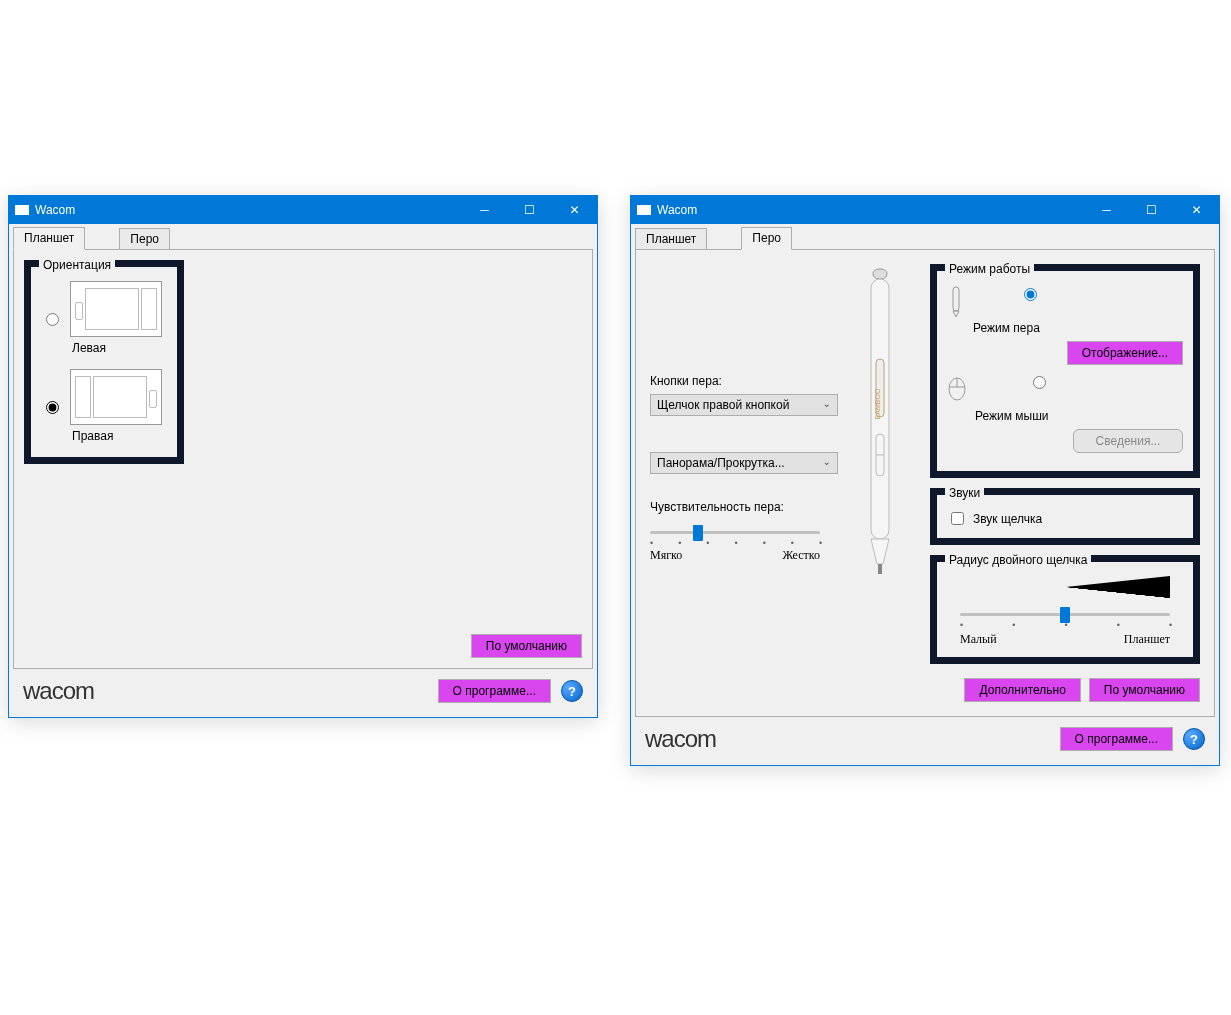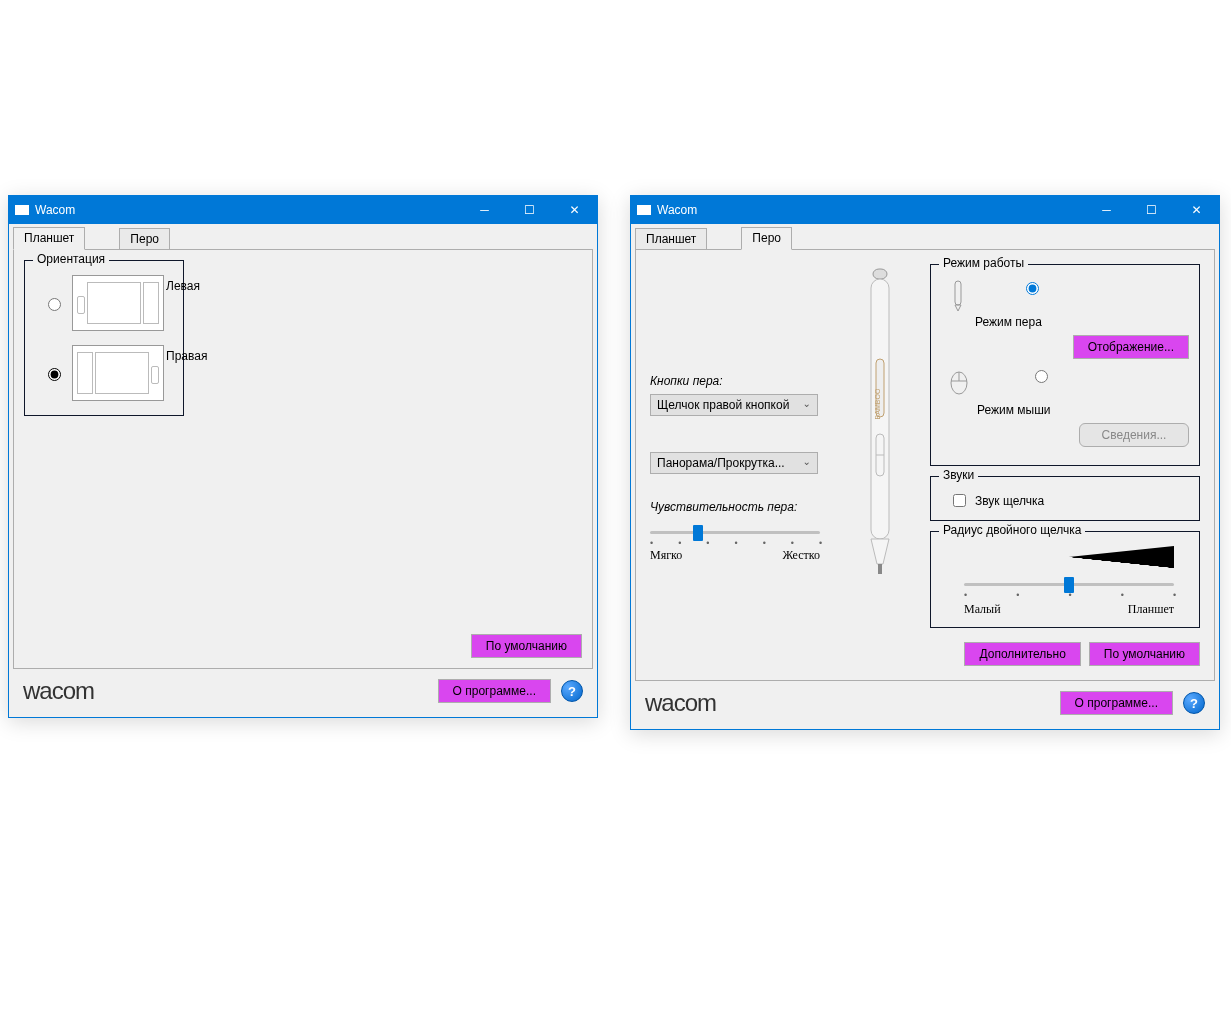--- a/index.html
+++ b/index.html
@@ -74,22 +74,22 @@
   .tab-panel {
     border: 1px solid #adadad;
     background: #f0f0f0;
     padding: 10px;
     min-height: 420px;
     position: relative;
   }
 
   
   .groupbox {
-    border: 1px solid #0f172a;
-    padding: 14px 10px 10px 18px;
+    border: 7px solid #0f172a;
+    padding: 14px 10px 10px 10px;
     position: relative;
     margin-bottom: 10px;
   }
   .groupbox-title {
     position: absolute;
     top: -9px;
     left: 8px;
     background: #f0f0f0;
     padding: 0 4px;
     font-size: 12px;
@@ -97,21 +97,21 @@
 
   
   .orient-opt {
     display:flex;
     align-items:center;
     gap: 8px;
     margin-bottom: 4px;
   }
   .orient-block {
     display:flex;
-    flex-direction:row;
+    flex-direction:column;
     align-items:flex-start;
   }
   .orient-label { font-size:12px; margin-top:4px; align-self:flex-start; margin-left:2px;}
   .tablet-glyph {
     width: 92px; height: 56px;
     border: 1px solid #999;
     background: #fff;
     position: relative;
   }
   .tablet-glyph.left::before {
@@ -150,21 +150,21 @@
     cursor: default;
   }
   .btn:disabled { color:#888; background:#e5e5e5; }
   .btn-row { display:flex; justify-content:flex-end; gap:8px; }
 
   .dropdown {
     background: #e1e1e1;
     border: 1px solid #adadad;
     padding: 3px 6px;
     font-size: 12px;
-    width: 168px;
+    width: 188px;
     display:flex; justify-content:space-between; align-items:flex-start;
   }
   .dropdown .chev { font-size:10px; color:#555; }
 
   
   .slider {
     position: relative;
     height: 26px;
     width: 100%;
   }
@@ -205,21 +205,21 @@
     border:1px solid #0055aa;
   }
 
   
   .pen-layout {
     display:grid;
     grid-template-columns: 180px 80px 270px;
     gap: 10px;
   }
   .col { display:flex; flex-direction:column; }
-  .seclabel { font-size:12px; margin-bottom:6px;font-style:italic; }
+  .seclabel { font-size:12px; margin-bottom:6px; }
   .label-row { display:flex; justify-content:space-between; font-size:12px; margin-top:2px;font-family:Liberation Serif, serif;}
 
   .pen-svg { display:block; margin:0 auto; }
 
   .mode-row { display:flex; align-items:flex-start; gap:8px; margin-bottom:8px; }
   .mode-right { display:flex; flex-direction:column; gap:6px; align-items:flex-start; flex:1;}
   .radio-line { display:flex; align-items:flex-end; gap:20px; font-size:12px;flex-direction:column;}
 
   .wedge {
     width: 210px; height:22px;

